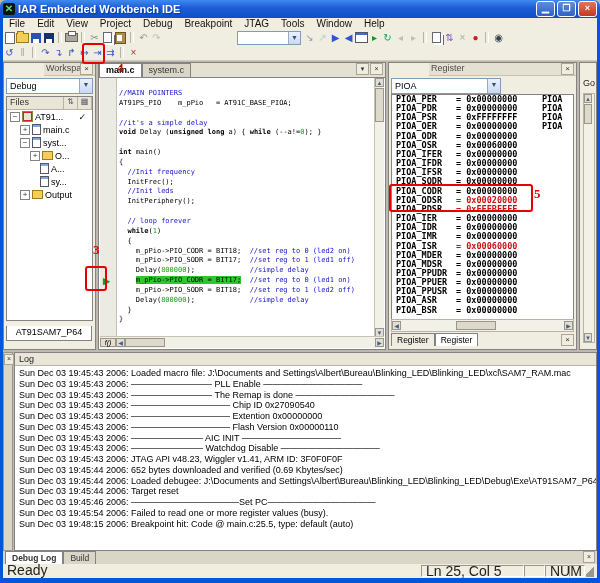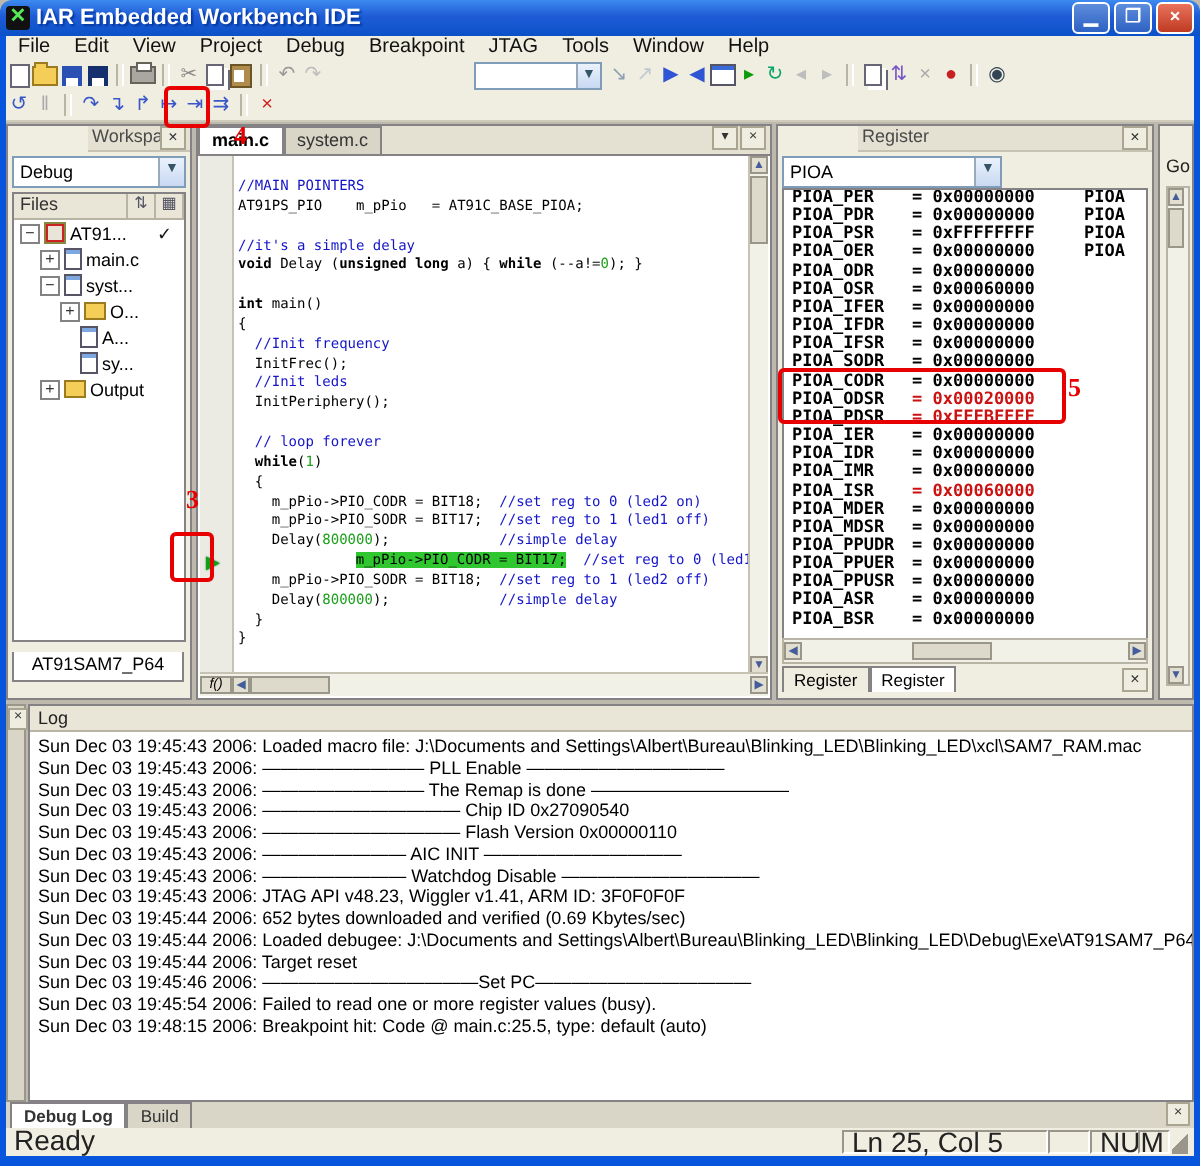--- a/index.html
+++ b/index.html
@@ -72,21 +72,21 @@
   #ed-tabbtns{margin-left:auto;display:flex;gap:1px;padding:0 2px 2px 0;}
   .minib{width:11px;height:10px;border:1px solid #A9A591;background:#EFEDE0;font-size:7px;line-height:9px;text-align:center;color:#333;}
   #ed-body{position:absolute;left:1px;top:15px;right:10px;bottom:12px;display:flex;overflow:hidden;}
   #gutter{width:16px;background:#EBEBE4;border-right:1px solid #C6C3B4;position:relative;flex:none;}
   #pc-arrow{position:absolute;left:3px;font-size:9px;line-height:9px;color:#12A012;text-shadow:0 0 1px #063;}
   #code{flex:1;background:#fff;padding:11px 0 0 2px;font-family:"DejaVu Sans Mono",monospace;font-size:7px;line-height:9.85px;white-space:pre;overflow:hidden;}
   .c-p{color:#000;}
   .c-k{color:#000;font-weight:bold;}
   .c-c{color:#1414C8;}
   .c-n{color:#1CA01C;}
-  .c-h{background:#2FC62F;margin-left:42px;}
+  .c-h{background:#2FC62F;}
   
   .sb-v{position:absolute;top:15px;right:1px;bottom:12px;width:9px;background:#F2F1E8;border-left:1px solid #C6C3B4;}
   .sb-h{position:absolute;left:1px;right:1px;bottom:1px;height:11px;background:#F2F1E8;border-top:1px solid #C6C3B4;display:flex;align-items:center;}
   .sbtn{width:9px;height:9px;background:#E2DFD0;border:1px solid #9a978a;color:#445C9A;font-size:6px;line-height:8px;text-align:center;box-sizing:border-box;flex:none;}
   .sthumb-v{position:absolute;left:0;width:9px;height:34px;background:#DDDACB;border:1px solid #9a978a;box-sizing:border-box;}
   .sthumb-h{width:40px;height:9px;background:#DDDACB;border:1px solid #9a978a;box-sizing:border-box;flex:none;}
   .fbtn{width:16px;height:9px;background:#E2DFD0;border:1px solid #9a978a;font-size:7px;line-height:8px;text-align:center;font-style:italic;box-sizing:border-box;flex:none;}
   .strack{flex:1;}
   
   #reg-list{position:absolute;left:2px;top:31px;right:2px;bottom:29px;background:#fff;border:1px solid #848284;overflow:hidden;font-family:"DejaVu Sans Mono",monospace;font-size:8.5px;font-weight:bold;}
@@ -426,20 +426,21 @@
       <div class="pclose">×</div>
       <div id="log-vtext">Debug Log</div>
     </div>
     <div id="log-main">
       <div id="log-head">Log</div>
       <div id="log-lines">
           <div>Sun Dec 03 19:45:43 2006: Loaded macro file: J:\Documents and Settings\Albert\Bureau\Blinking_LED\Blinking_LED\xcl\SAM7_RAM.mac</div>
           <div>Sun Dec 03 19:45:43 2006: ————————— PLL  Enable ———————————</div>
           <div>Sun Dec 03 19:45:43 2006: ————————— The Remap is done ———————————</div>
           <div>Sun Dec 03 19:45:43 2006: ——————————— Chip ID  0x27090540</div>
+          <div>Sun Dec 03 19:45:43 2006: ——————————— Extention 0x00000000</div>
           <div>Sun Dec 03 19:45:43 2006: ——————————— Flash Version 0x00000110</div>
           <div>Sun Dec 03 19:45:43 2006: ———————— AIC INIT ———————————</div>
           <div>Sun Dec 03 19:45:43 2006: ———————— Watchdog Disable ———————————</div>
           <div>Sun Dec 03 19:45:43 2006: JTAG API v48.23, Wiggler v1.41, ARM ID: 3F0F0F0F</div>
           <div>Sun Dec 03 19:45:44 2006: 652 bytes downloaded and verified (0.69 Kbytes/sec)</div>
           <div>Sun Dec 03 19:45:44 2006: Loaded debugee: J:\Documents and Settings\Albert\Bureau\Blinking_LED\Blinking_LED\Debug\Exe\AT91SAM7_P64.d79</div>
           <div>Sun Dec 03 19:45:44 2006: Target reset</div>
           <div>Sun Dec 03 19:45:46 2006: ————————————Set PC————————————</div>
           <div>Sun Dec 03 19:45:54 2006: Failed to read one or more register values (busy).</div>
           <div>Sun Dec 03 19:48:15 2006: Breakpoint hit: Code @ main.c:25.5, type: default (auto)</div>

